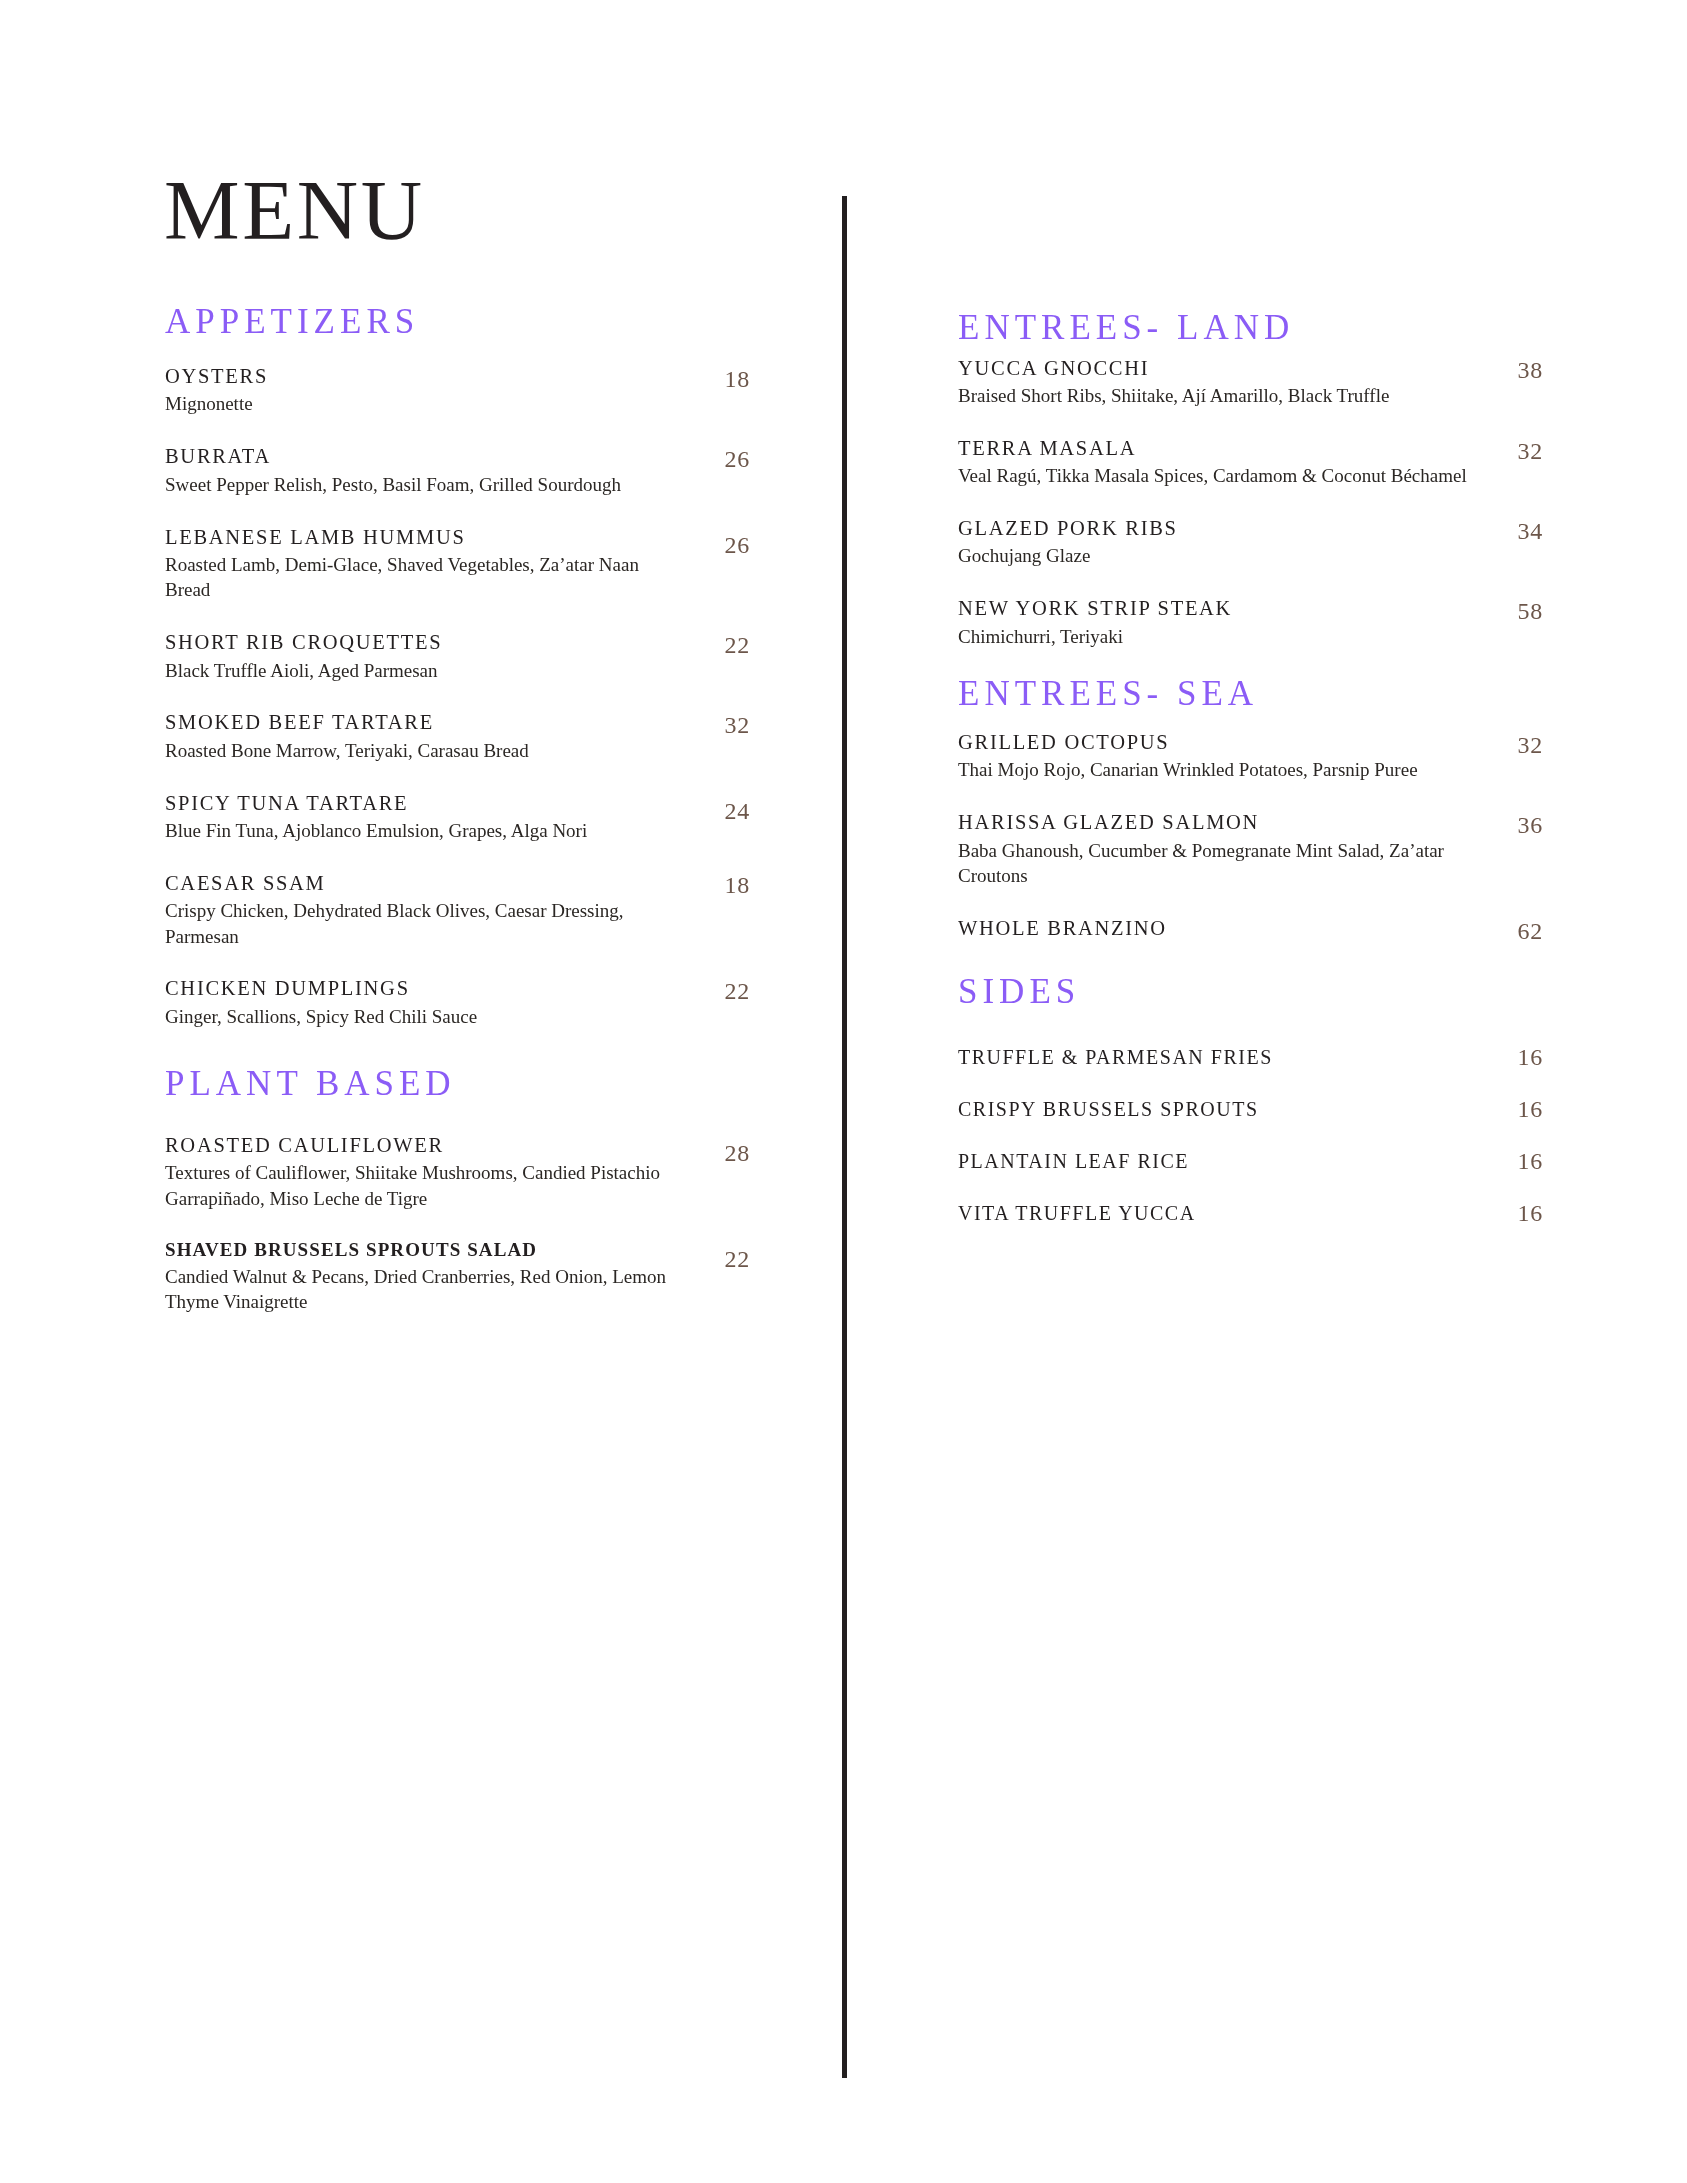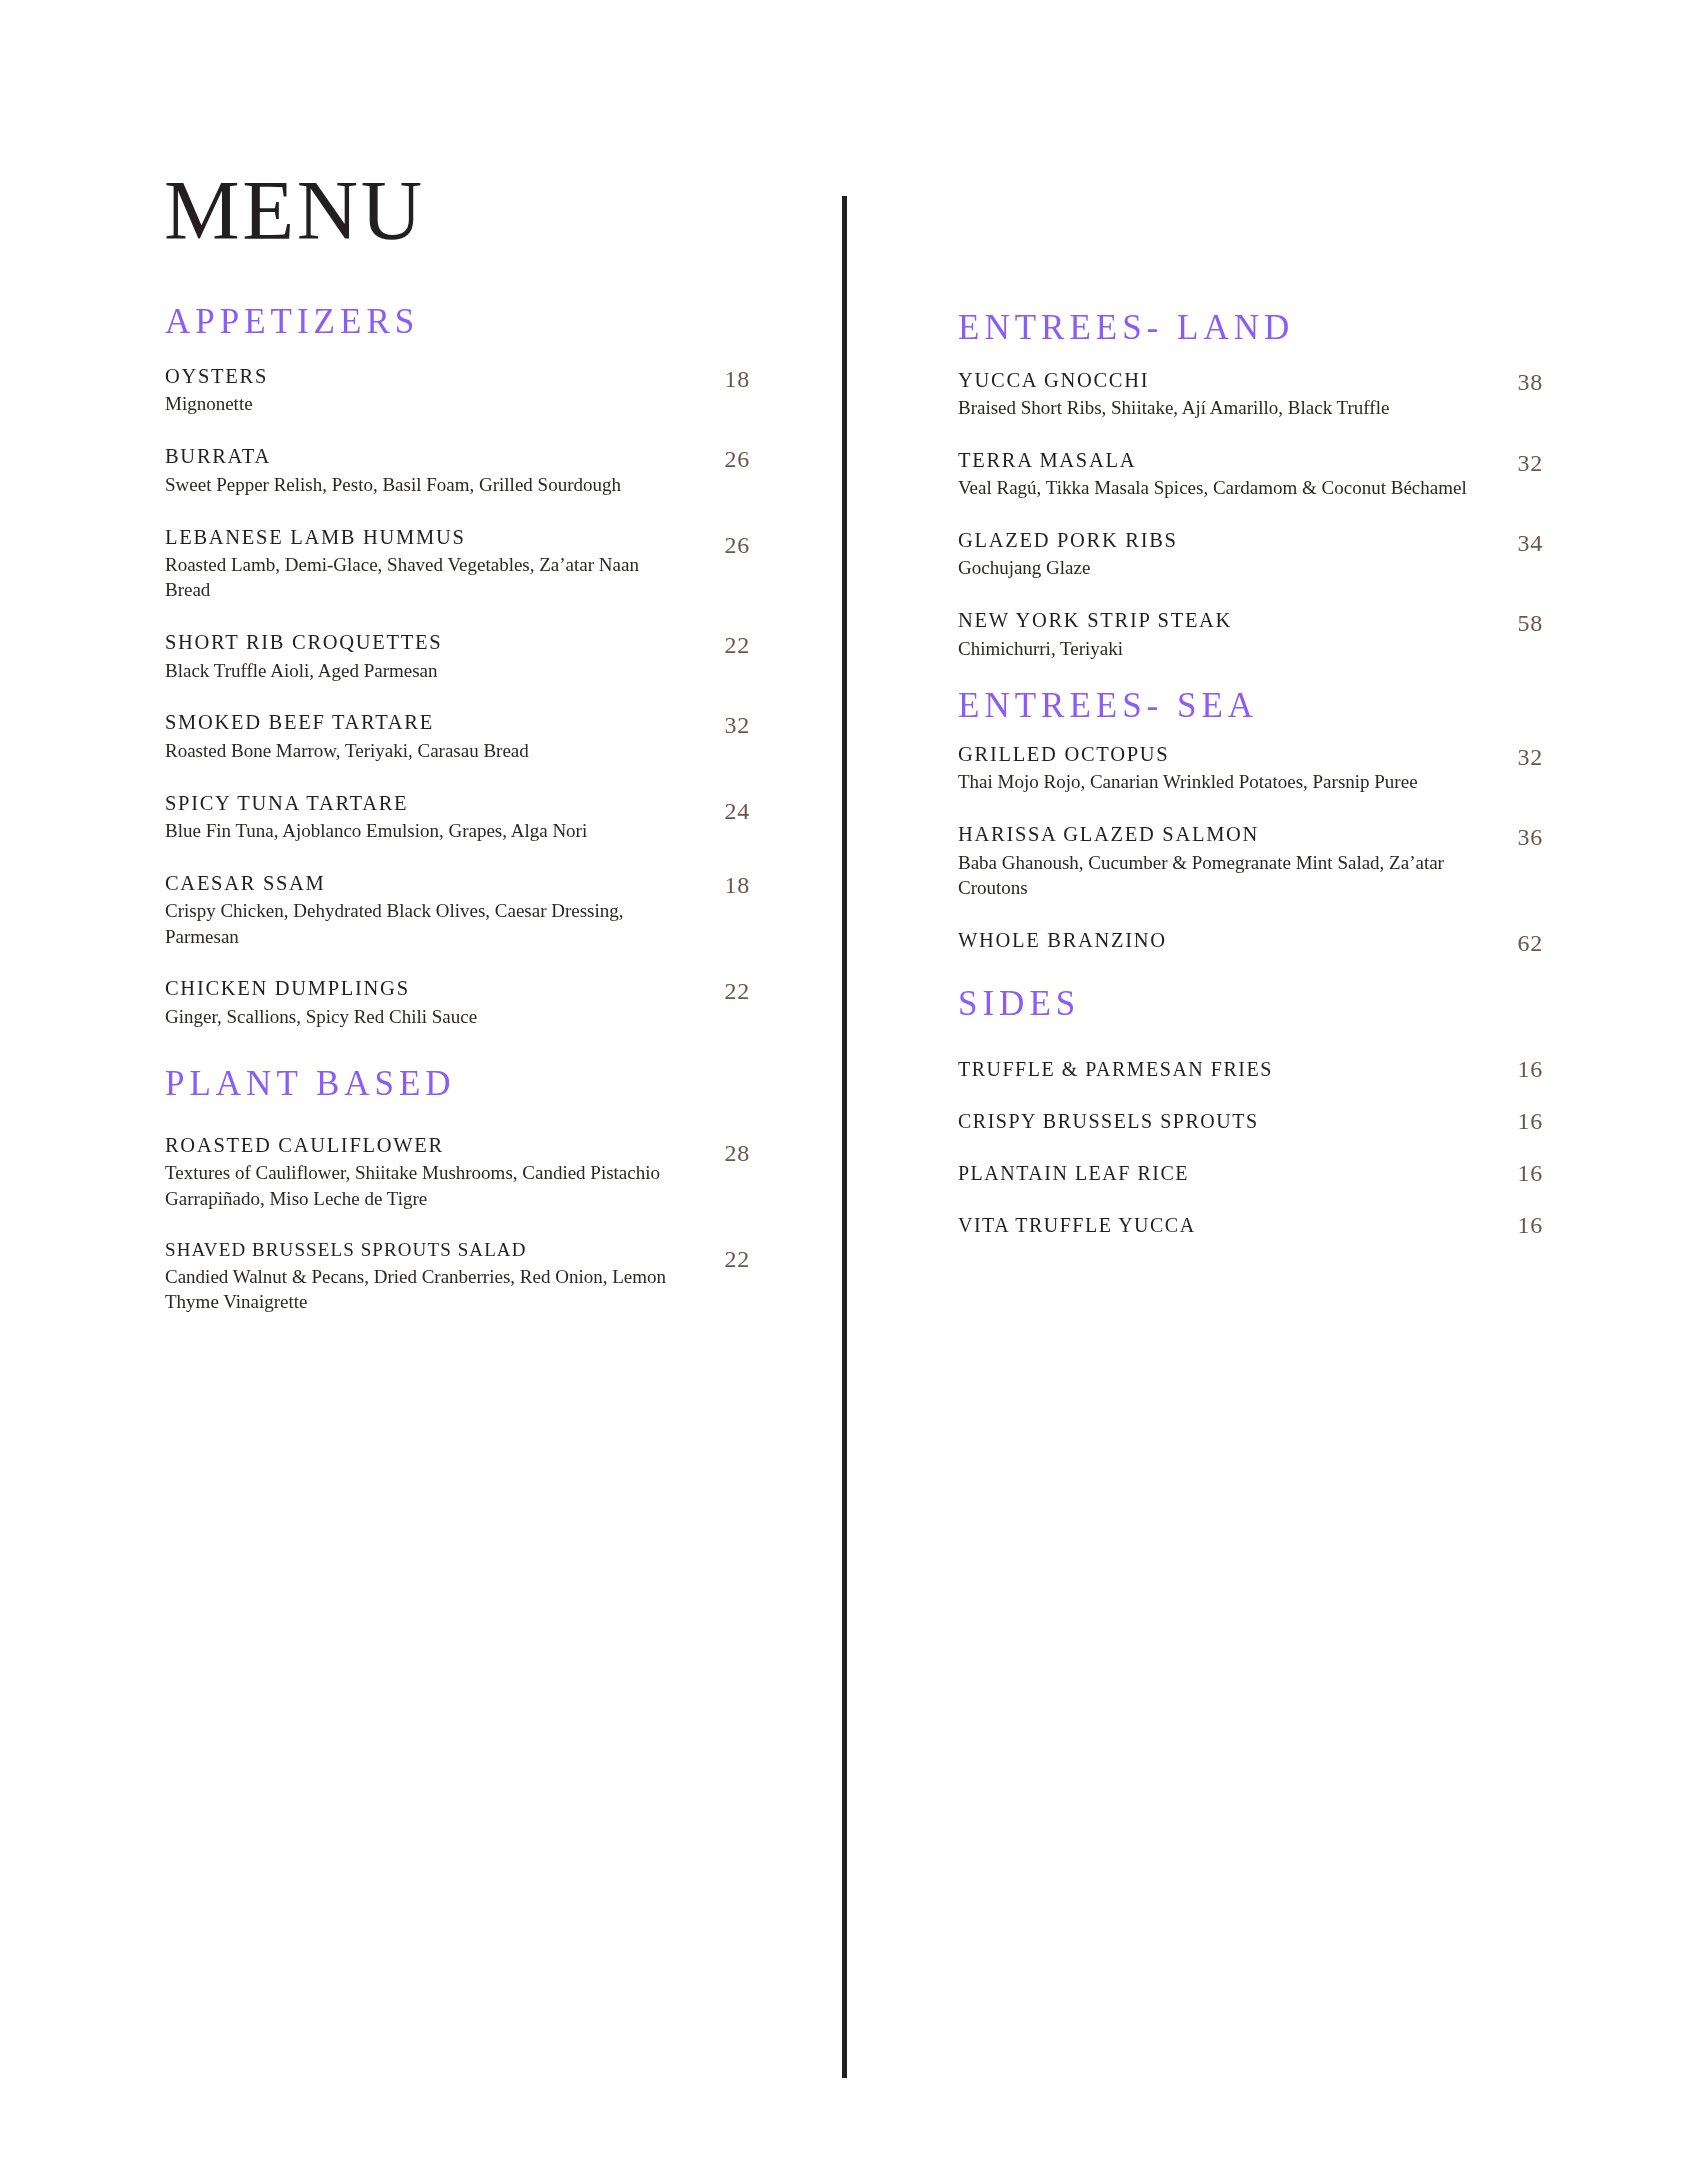--- a/index.html
+++ b/index.html
@@ -60,21 +60,21 @@
   .section-heading {
     font-size: 35px;
     letter-spacing: 5px;
     font-weight: 400;
     color: #8b5cf6;
     line-height: 1.05;
     white-space: pre;
   }
   .section-appetizers { margin: 0 0 22.5px 0; }
   .section-plant      { margin: 37px 0 29px 0; }
-  .section-land       { margin: 0 0 20px 0; }
+  .section-land       { margin: 0 0 8px 0; }
   .section-sea        { margin: 26.5px 0 17px 0; }
   .section-sides      { margin: 33px 0 34px 0; }
 
   
   .item {
     position: relative;
     margin-bottom: 26.5px;
   }
   .item:last-child { margin-bottom: 0; }
 
@@ -82,20 +82,21 @@
     font-size: 20.5px;
     letter-spacing: 1.7px;
     line-height: 1.28;
     color: #231f20;
     padding-right: 99px;
     font-weight: 400;
   }
   .item-name.small {
     font-size: 19px;
     letter-spacing: 1.1px;
+    font-weight: bold;
   }
   .item-desc {
     font-size: 19px;
     line-height: 1.34;
     color: #2b2724;
     padding-right: 99px;
     margin-top: 2px;
     max-width: 529px;
   }
   .item-price {

